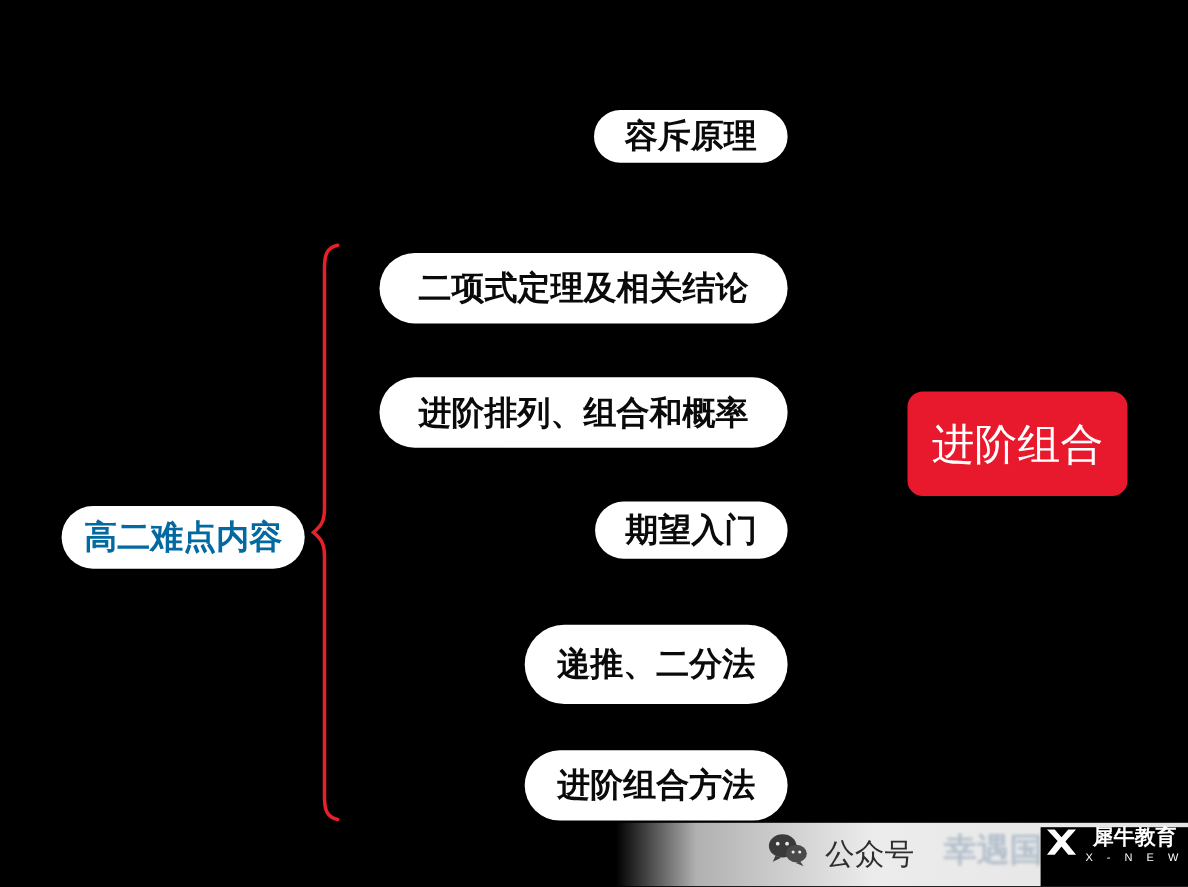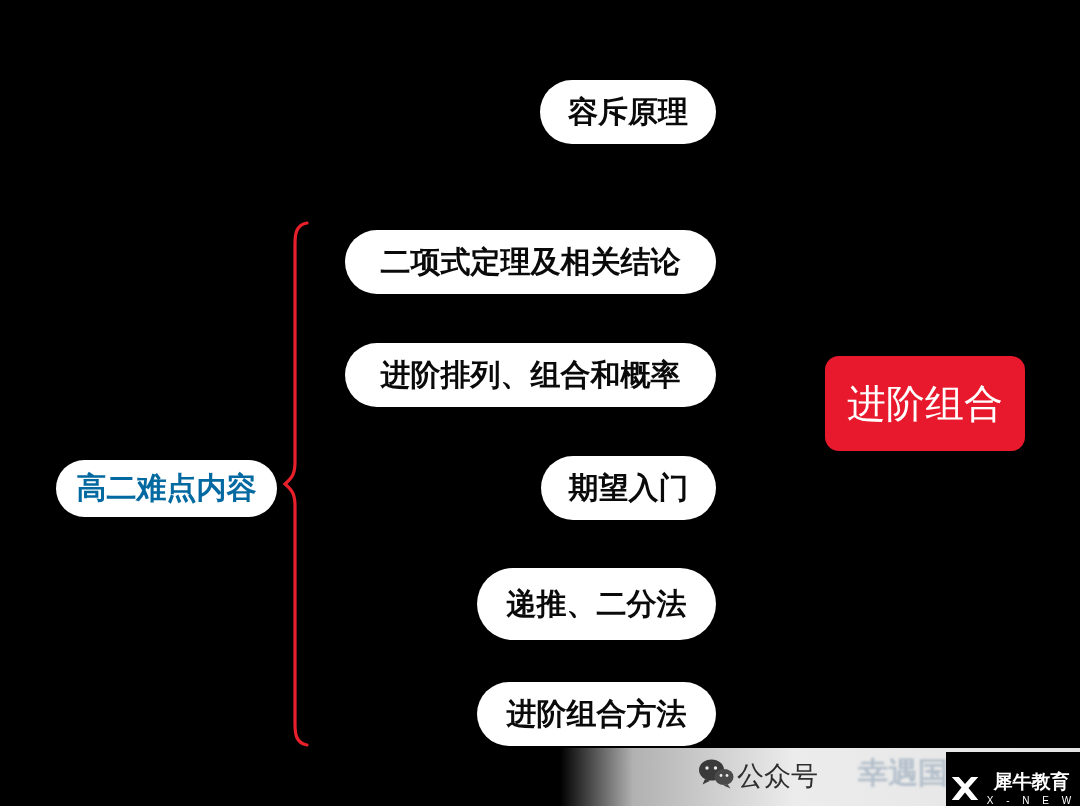--- a/index.html
+++ b/index.html
@@ -36,24 +36,24 @@
     background: #ffffff;
     border-radius: 30px;
     display: flex;
     align-items: center;
     justify-content: center;
     font-weight: bold;
     font-size: 30px;
     color: #0369a1;
     white-space: nowrap;
   }
-  .topic-0 { left: 540px; top: 80px;  width: 176px; height: 64px; }
+  .topic-0 { left: 540px; top: 100px;  width: 176px; height: 48px; }
   .topic-1 { left: 345px; top: 230px; width: 371px; height: 64px; }
   .topic-2 { left: 345px; top: 343px; width: 371px; height: 64px; }
-  .topic-3 { left: 541px; top: 456px; width: 175px; height: 64px; }
+  .topic-3 { left: 541px; top: 456px; width: 175px; height: 52px; }
   .topic-4 { left: 477px; top: 568px; width: 239px; height: 72px; }
   .topic-5 { left: 477px; top: 682px; width: 239px; height: 64px; text-align: right; }
   .brace {
     position: absolute;
     left: 282px;
     top: 220px;
     width: 28px;
     height: 528px;
   }
   .highlight-box {
@@ -83,21 +83,21 @@
       rgba(236,236,236,0.75) 14%,
       #ececec 45%,
       #e4e4e4 100%);
   }
   .wechat-row {
     position: absolute;
     left: 698px;
     bottom: 12px;
     display: flex;
     align-items: center;
-    gap: 3px;
+    gap: 16px;
     z-index: 2;
   }
   .wechat-label {
     font-size: 27px;
     color: #2e2e2e;
     font-weight: normal;
     white-space: nowrap;
   }
   .faint-watermark {
     position: absolute;
@@ -112,21 +112,21 @@
     z-index: 1;
   }
   .brand-block {
     position: absolute;
     right: 0;
     bottom: 0;
     width: 134px;
     height: 54px;
     background: #000000;
     display: flex;
-    align-items: flex-end;
+    align-items: flex-start;
     justify-content: center;
     gap: 7px;
     z-index: 3;
   }
   .brand-text-col {
     display: flex;
     flex-direction: column;
     align-items: center;
     line-height: 1.1;
   }

